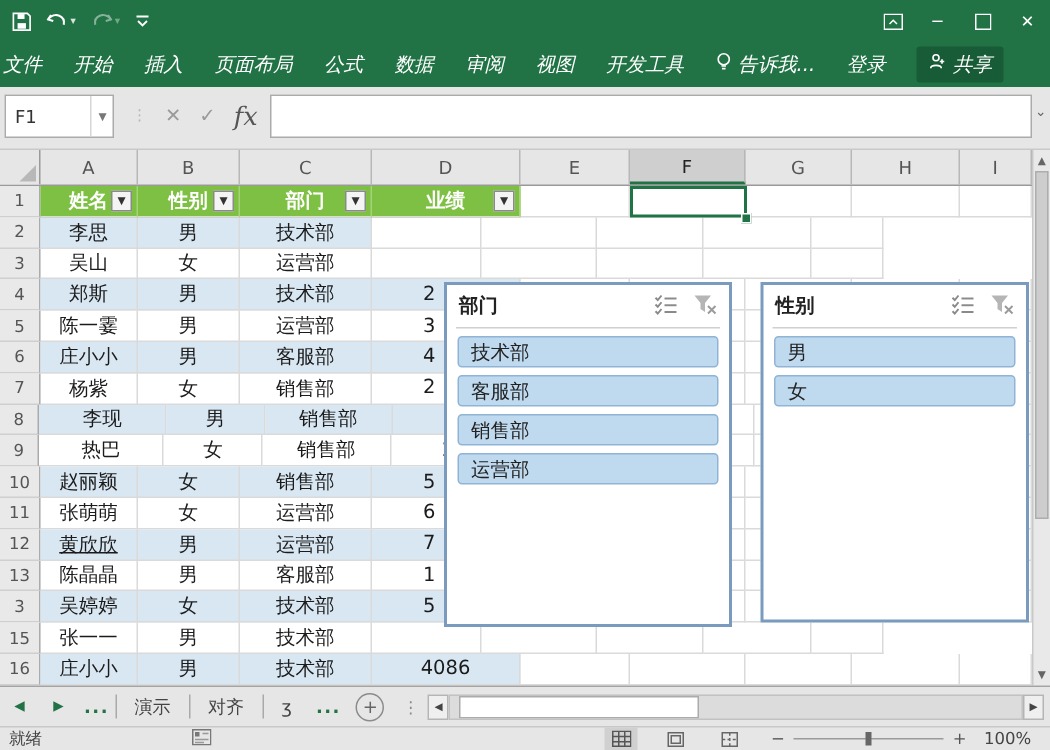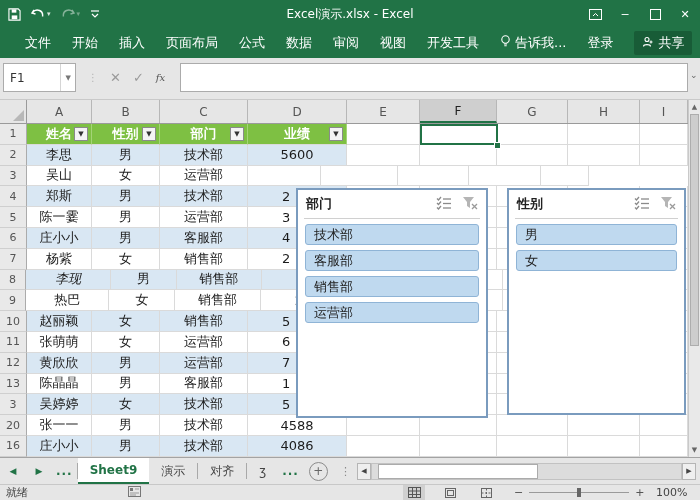--- a/index.html
+++ b/index.html
@@ -13,32 +13,32 @@
             align-items:center;color:#fff;}
   #qat{display:flex;align-items:center;gap:10px;padding-left:8px;}
   .qat-ic{display:flex;align-items:center;gap:2px;}
   .caret{font-size:7px;color:#d8e6dd;}
   #title-text{position:absolute;left:0;right:0;text-align:center;font-size:12px;color:#fff;}
   #winctl{margin-left:auto;display:flex;align-items:center;gap:0;z-index:2;}
   .wbtn{width:30px;height:28px;display:flex;align-items:center;justify-content:center;font-size:11px;color:#fff;}
 
   
   #ribbon{left:0;top:28px;width:700px;height:30px;background:#217346;display:flex;
-          align-items:center;gap:21px;padding-left:25px;box-sizing:border-box;}
+          align-items:center;gap:21px;padding-left:2px;box-sizing:border-box;font-style:italic;}
   .rtab{color:#fff;font-size:13px;white-space:nowrap;display:flex;align-items:center;gap:4px;}
   .rtab.share{background:#185c37;border-radius:2px;padding:3px 8px;}
 
   
   #fbar{left:0;top:58px;width:700px;height:42px;background:#E6E6E6;border-bottom:1px solid #c9c9c9;box-sizing:border-box;}
   #namebox{left:3px;top:63px;width:73px;height:29px;background:#fff;border:1px solid #ABABAB;
            box-sizing:border-box;display:flex;align-items:center;font-size:12px;color:#333;padding-left:6px;}
   #namebox .dd{margin-left:auto;padding-right:4px;font-size:7px;color:#777;border-left:1px solid #d5d5d5;padding-left:5px;height:100%;display:flex;align-items:center;}
   #fbtns{left:80px;top:63px;height:29px;display:flex;align-items:center;gap:12px;padding-left:8px;}
   .fbtn{font-size:13px;color:#9a9a9a;}
-  .fx{font-family:"DejaVu Serif","Liberation Serif",serif;font-style:italic;color:#555;font-size:10px;}
+  .fx{font-family:"DejaVu Serif","Liberation Serif",serif;font-style:italic;color:#555;font-size:17px;}
   #finput{left:180px;top:63px;width:508px;height:29px;background:#fff;border:1px solid #ABABAB;box-sizing:border-box;}
   #fchev{left:690px;top:70px;font-size:9px;color:#666;}
 
   
   #colhead{left:0;top:100px;width:688px;height:24px;display:flex;background:#E6E6E6;border-bottom:1px solid #9a9a9a;box-sizing:border-box;}
   .chcell{height:100%;box-sizing:border-box;border-right:1px solid #b7b7b7;display:flex;align-items:center;
           justify-content:center;font-size:12px;color:#555;}
   .chcell.sel{background:#cfcfcf;color:#222;border-bottom:2px solid #217346;}
   #corner{width:27px;position:relative;background:#E6E6E6;border-right:1px solid #9a9a9a;box-sizing:border-box;}
   #corner .tri{position:absolute;right:2px;bottom:2px;width:0;height:0;
@@ -133,21 +133,20 @@
         </svg>
       <span class="caret">▾</span>
     </span>
     <span class="qat-ic">
       <svg width="10" height="10" viewBox="0 0 10 10">
           <path d="M1 2 h8" stroke="#fff" stroke-width="1.2"></path>
           <path d="M2 5 l3 3 l3 -3" fill="none" stroke="#fff" stroke-width="1.2"></path>
         </svg>
     </span>
   </div>
-  <div id="title-text">Excel演示.xlsx - Excel</div>
   <div id="winctl">
     <span class="wbtn">
       <svg width="13" height="11" viewBox="0 0 13 11">
           <rect x="0.5" y="0.5" width="12" height="10" fill="none" stroke="#fff"></rect>
           <path d="M4 7 l2.5-2.5 L9 7" fill="none" stroke="#fff"></path>
         </svg>
     </span>
     <span class="wbtn">─</span>
     <span class="wbtn">
       <svg width="11" height="11" viewBox="0 0 11 11">
@@ -246,21 +245,20 @@
       <div class="cell" style="width: 77px;"></div>
       <div class="cell" style="width: 71px;"></div>
       <div class="cell" style="width: 72px;"></div>
       <div class="cell" style="width: 48px;"></div>
     </div>
     <div class="grow">
       <div class="gut">2</div>
       <div class="cell band" style="width: 65px;">李思</div>
       <div class="cell band" style="width: 68px;">男</div>
       <div class="cell band" style="width: 88px;">技术部</div>
-      <div class="cell band" style="width: 99px;">5600</div>
       <div class="cell" style="width: 73px;"></div>
       <div class="cell" style="width: 77px;"></div>
       <div class="cell" style="width: 71px;"></div>
       <div class="cell" style="width: 72px;"></div>
       <div class="cell" style="width: 48px;"></div>
     </div>
     <div class="grow">
       <div class="gut">3</div>
       <div class="cell" style="width: 65px;">吴山</div>
       <div class="cell" style="width: 68px;">女</div>
@@ -314,21 +312,21 @@
       <div class="cell" style="width: 88px;">销售部</div>
       <div class="cell partial" style="width: 99px;">2</div>
       <div class="cell" style="width: 73px;"></div>
       <div class="cell" style="width: 77px;"></div>
       <div class="cell" style="width: 71px;"></div>
       <div class="cell" style="width: 72px;"></div>
       <div class="cell" style="width: 48px;"></div>
     </div>
     <div class="grow">
       <div class="gut">8</div>
-      <div class="cell band" style="width: 88px; font-style: italic;">李现</div>
+      <div class="cell band" style="width: 88px;">李现</div>
       <div class="cell band" style="width: 68px;">男</div>
       <div class="cell band" style="width: 88px;">销售部</div>
       <div class="cell band partial" style="width: 99px;">2</div>
       <div class="cell" style="width: 73px;"></div>
       <div class="cell" style="width: 77px;"></div>
       <div class="cell" style="width: 71px;"></div>
       <div class="cell" style="width: 72px;"></div>
       <div class="cell" style="width: 48px;"></div>
     </div>
     <div class="grow">
@@ -362,21 +360,21 @@
       <div class="cell" style="width: 88px;">运营部</div>
       <div class="cell partial" style="width: 99px;">6</div>
       <div class="cell" style="width: 73px;"></div>
       <div class="cell" style="width: 77px;"></div>
       <div class="cell" style="width: 71px;"></div>
       <div class="cell" style="width: 72px;"></div>
       <div class="cell" style="width: 48px;"></div>
     </div>
     <div class="grow">
       <div class="gut">12</div>
-      <div class="cell band" style="width: 65px;">黄欣欣</div>
+      <div class="cell band" style="width: 65px; text-decoration: underline;">黄欣欣</div>
       <div class="cell band" style="width: 68px;">男</div>
       <div class="cell band" style="width: 88px;">运营部</div>
       <div class="cell band partial" style="width: 99px;">7</div>
       <div class="cell" style="width: 73px;"></div>
       <div class="cell" style="width: 77px;"></div>
       <div class="cell" style="width: 71px;"></div>
       <div class="cell" style="width: 72px;"></div>
       <div class="cell" style="width: 48px;"></div>
     </div>
     <div class="grow">
@@ -397,25 +395,24 @@
       <div class="cell band" style="width: 68px;">女</div>
       <div class="cell band" style="width: 88px;">技术部</div>
       <div class="cell band partial" style="width: 99px;">5</div>
       <div class="cell" style="width: 73px;"></div>
       <div class="cell" style="width: 77px;"></div>
       <div class="cell" style="width: 71px;"></div>
       <div class="cell" style="width: 72px;"></div>
       <div class="cell" style="width: 48px;"></div>
     </div>
     <div class="grow">
-      <div class="gut">20</div>
+      <div class="gut">15</div>
       <div class="cell" style="width: 65px;">张一一</div>
       <div class="cell" style="width: 68px;">男</div>
       <div class="cell" style="width: 88px;">技术部</div>
-      <div class="cell" style="width: 99px;">4588</div>
       <div class="cell" style="width: 73px;"></div>
       <div class="cell" style="width: 77px;"></div>
       <div class="cell" style="width: 71px;"></div>
       <div class="cell" style="width: 72px;"></div>
       <div class="cell" style="width: 48px;"></div>
     </div>
     <div class="grow">
       <div class="gut">16</div>
       <div class="cell band" style="width: 65px;">庄小小</div>
       <div class="cell band" style="width: 68px;">男</div>
@@ -500,21 +497,20 @@
   <div id="vthumb"></div>
   <div id="vdown">▼</div>
 </div>
 
 <div class="abs" id="tabbar">
   <span class="navarr">◀</span>
   <span class="navarr">▶</span>
   <span class="tdots">...</span>
   <span class="tsep"></span>
   <span id="tabs-holder" style="display:flex;align-items:stretch;">
-      <span class="stab active">Sheet9</span>
       <span class="stab">演示</span>
       <span class="tsep"></span>
       <span class="stab">对齐</span>
       <span class="tsep"></span>
       <span class="stab">ʒ</span>
     </span>
   <span class="tdots">...</span>
   <span id="newsheet">+</span>
   <span id="tabvdots">⋮</span>
   <div id="hscroll">

